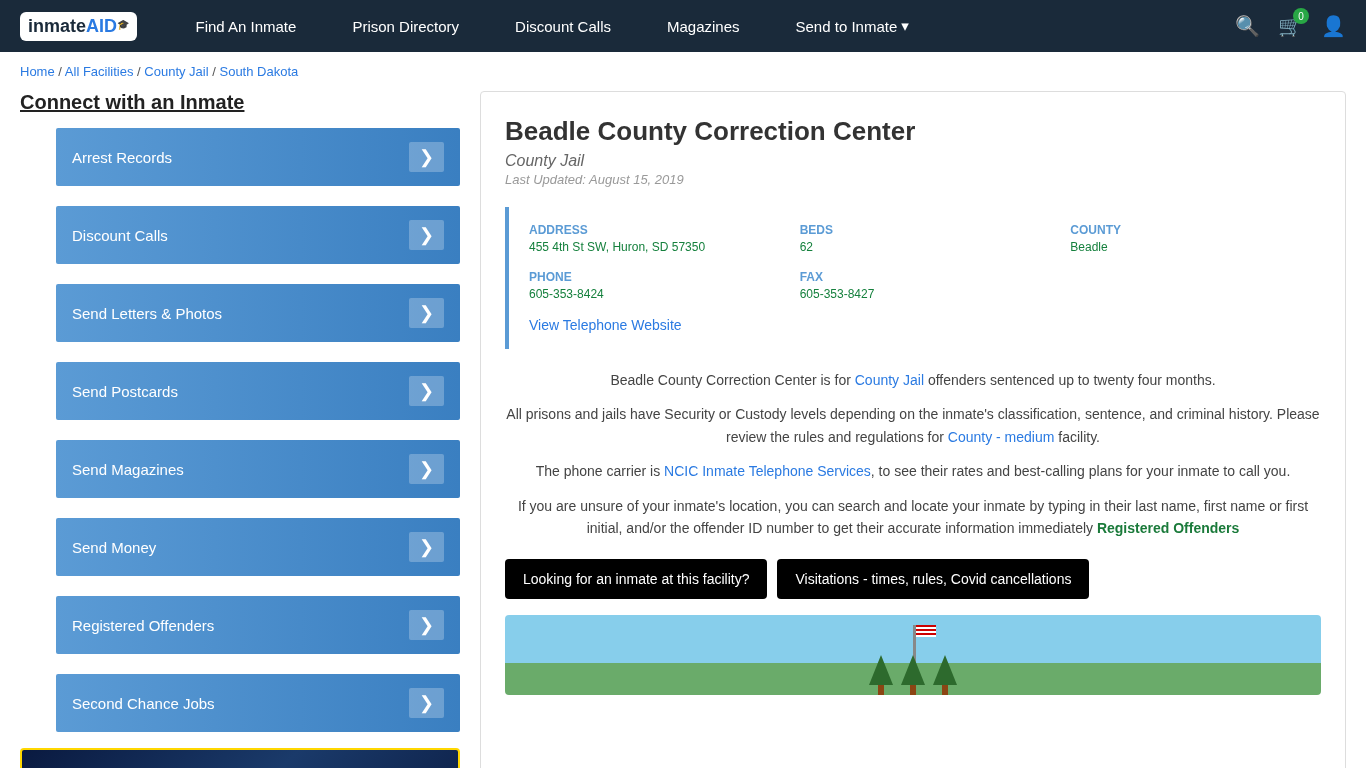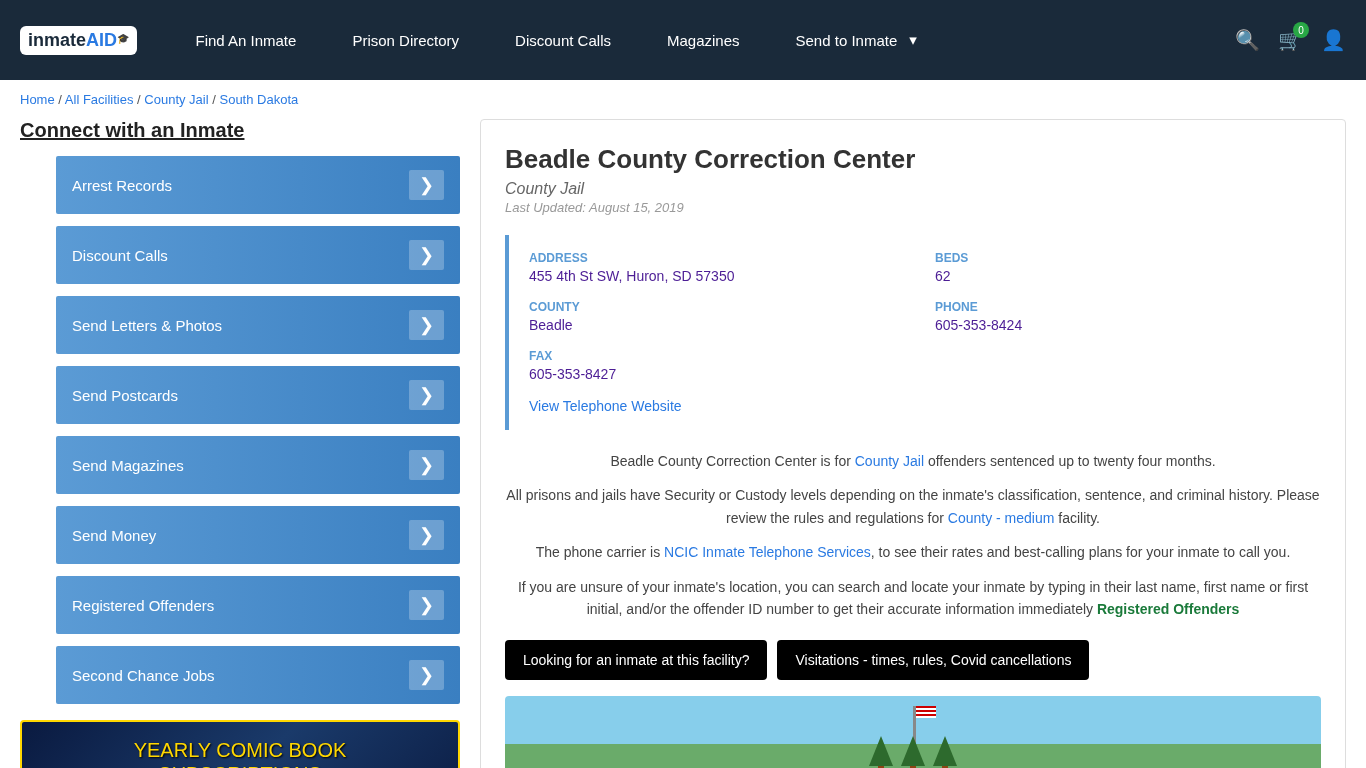--- a/index.html
+++ b/index.html
@@ -4,21 +4,21 @@
   <style>
     * { box-sizing: border-box; margin: 0; padding: 0; }
     body { font-family: Arial, sans-serif; font-size: 14px; color: #333; background: #fff; }
 
     
     .header {
       background: #1a2a3a;
       display: flex;
       align-items: center;
       padding: 0 20px;
-      height: 80px;
+      height: 52px;
     }
     .logo-area {
       display: flex;
       align-items: center;
       margin-right: 30px;
     }
     .logo-box {
       background: #fff;
       border-radius: 6px;
       padding: 4px 8px;
@@ -52,21 +52,21 @@
       padding: 0 28px;
       height: 72px;
       display: flex;
       align-items: center;
       cursor: pointer;
       white-space: nowrap;
     }
     .nav-link-dropdown {
       display: flex;
       align-items: center;
-      gap: 12px;
+      gap: 4px;
     }
     .header-icons {
       display: flex;
       align-items: center;
       gap: 18px;
       margin-left: auto;
     }
     .header-icon {
       color: #fff;
       font-size: 20px;
@@ -115,21 +115,21 @@
     .sidebar-title {
       font-size: 20px;
       font-weight: bold;
       text-decoration: underline;
       margin-bottom: 14px;
       color: #222;
     }
     .sidebar-menu {
       display: flex;
       flex-direction: column;
-      gap: 12px;
+      gap: 20px;
       padding-left: 36px;
     }
     .sidebar-item {
       background: linear-gradient(to right, #5b9bd5, #3a7fc1);
       color: #fff;
       display: flex;
       align-items: center;
       justify-content: space-between;
       padding: 14px 16px;
       cursor: pointer;
@@ -207,33 +207,33 @@
       font-size: 13px;
       color: #999;
       font-style: italic;
       margin-bottom: 20px;
     }
     .info-grid {
       border-left: 4px solid #5b9bd5;
       padding: 16px 20px;
       margin-bottom: 20px;
       display: grid;
-      grid-template-columns: 1fr 1fr;
+      grid-template-columns: 1fr 1fr 1fr;
       gap: 16px 40px;
     }
     .info-label {
       font-size: 12px;
       font-weight: bold;
       color: #5b9bd5;
       text-transform: uppercase;
       margin-bottom: 3px;
     }
     .info-value {
-      font-size: 14px;
-      color: #4c1d95;
+      font-size: 12px;
+      color: #15803d;
     }
     .info-link {
       color: #2a7ae2;
       text-decoration: none;
     }
     .description {
       margin-bottom: 20px;
       line-height: 1.6;
     }
     .description p {

